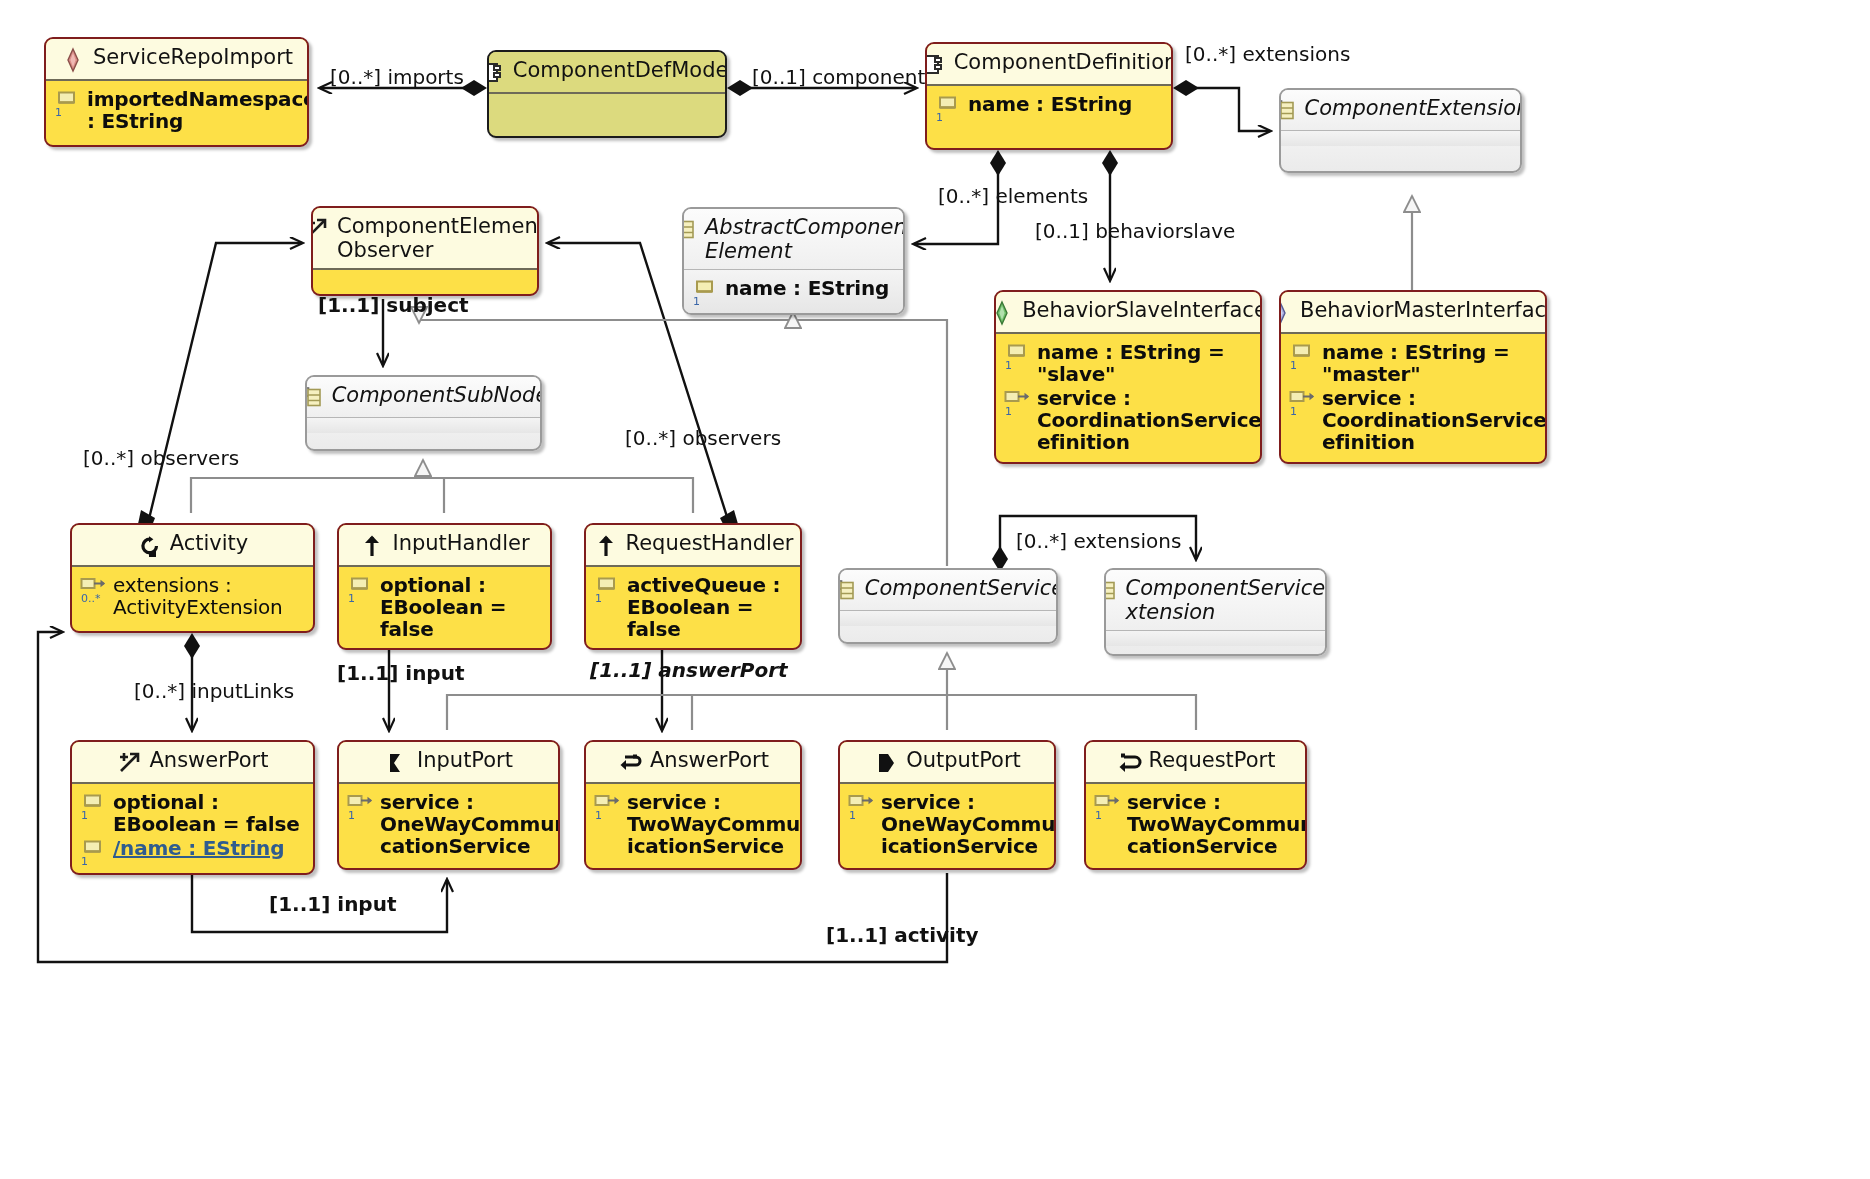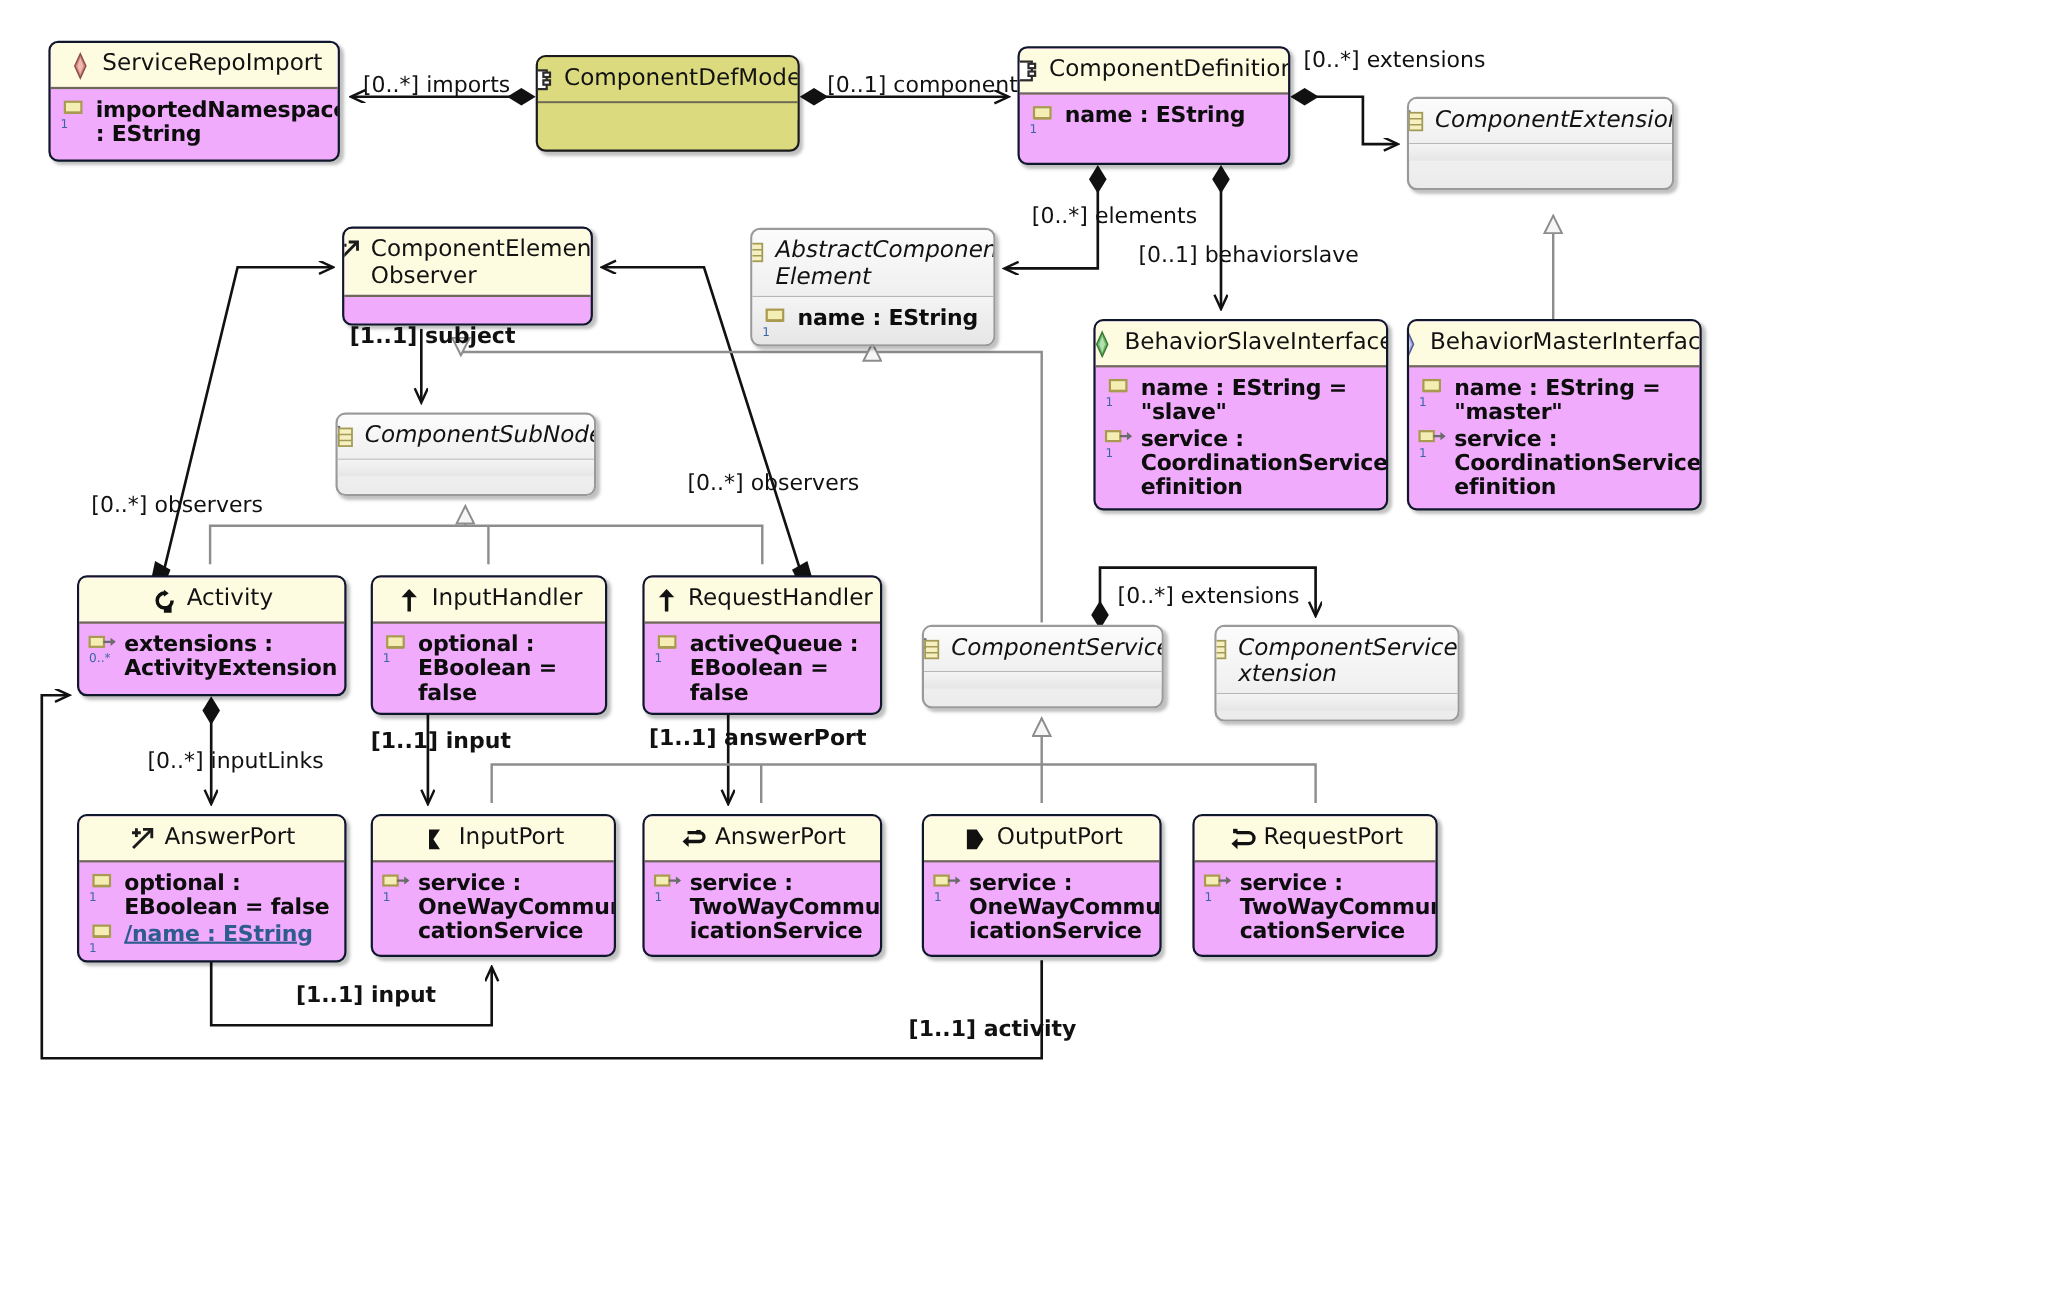--- a/index.html
+++ b/index.html
@@ -16,21 +16,21 @@
   svg.edges { position: absolute; left:0; top:0; width:1870px; height:1179px; pointer-events:none; }
 
   
   .uml {
     position: absolute;
     box-sizing: border-box;
     border-radius: 9px;
     overflow: hidden;
     box-shadow: 3px 3px 3px rgba(0,0,0,.25);
   }
-  .uml.concrete { background:#f0abfc; border:2px solid #0f172a; }
+  .uml.concrete { background:#fde047; border:2px solid #7f1d1d; }
   .uml.abstract { background:linear-gradient(#fbfbfb,#ebebeb); border:2px solid #9a9a9a; }
   .uml.root     { background:#dcda7e; border:2px solid #1b1b1b; }
 
   .uml .hdr {
     display:flex; align-items:flex-start; justify-content:center;
     gap:7px; padding:7px 8px 6px 8px;
     font-size:21px; color:#121212; line-height:1.12;
   }
   .uml.concrete .hdr, .uml.root .hdr { background:#fdfbe0; }
   .uml.root .hdr { background:#dcda7e; }
@@ -46,21 +46,21 @@
     background:transparent;
   }
   .uml.abstract .body { background:linear-gradient(#f4f4f4,#e6e6e6); }
   .uml.root .body { background:#dcda7e; }
 
   .attr { display:flex; align-items:flex-start; gap:7px; }
   .attr .txt {
     font-size:20px; font-weight:bold; color:#0d0d0d; line-height:1.10;
     letter-spacing:-0.2px;
   }
-  .attr .txt.thin { font-weight:bold; }
+  .attr .txt.thin { font-weight:normal; }
   .attr .txt.derived { color:#2f5c8f; }
 
   
   .ic { flex:0 0 auto; width:26px; height:26px; position:relative; margin-top:2px; }
   .ic .card {
     position:absolute; left:1px; bottom:-3px;
     font-size:11px; color:#3a66a8; font-family:"DejaVu Sans",sans-serif;
     font-weight:normal; font-style:normal;
   }
 
@@ -541,18 +541,18 @@
       <div class="elabel" style="left: 752px; top: 67px;">[0..1] component</div>
       <div class="elabel" style="left: 1185px; top: 44px;">[0..*] extensions</div>
       <div class="elabel" style="left: 938px; top: 186px;">[0..*] elements</div>
       <div class="elabel" style="left: 1035px; top: 221px;">[0..1] behaviorslave</div>
       <div class="elabel bold" style="left: 318px; top: 295px; text-align: right;">[1..1] subject</div>
       <div class="elabel" style="left: 83px; top: 448px;">[0..*] observers</div>
       <div class="elabel" style="left: 625px; top: 428px;">[0..*] observers</div>
       <div class="elabel" style="left: 1016px; top: 531px;">[0..*] extensions</div>
       <div class="elabel" style="left: 134px; top: 681px;">[0..*] inputLinks</div>
       <div class="elabel bold" style="left: 337px; top: 663px;">[1..1] input</div>
-      <div class="elabel bold" style="left: 590px; top: 660px;">[1..1] answerPort</div>
+      <div class="elabel bold" style="left: 590px; top: 660px; font-style: italic;">[1..1] answerPort</div>
       <div class="elabel bold" style="left: 269px; top: 894px;">[1..1] input</div>
       <div class="elabel bold" style="left: 826px; top: 925px;">[1..1] activity</div>
     </div>
 
 </div>
 
 </body></html>

